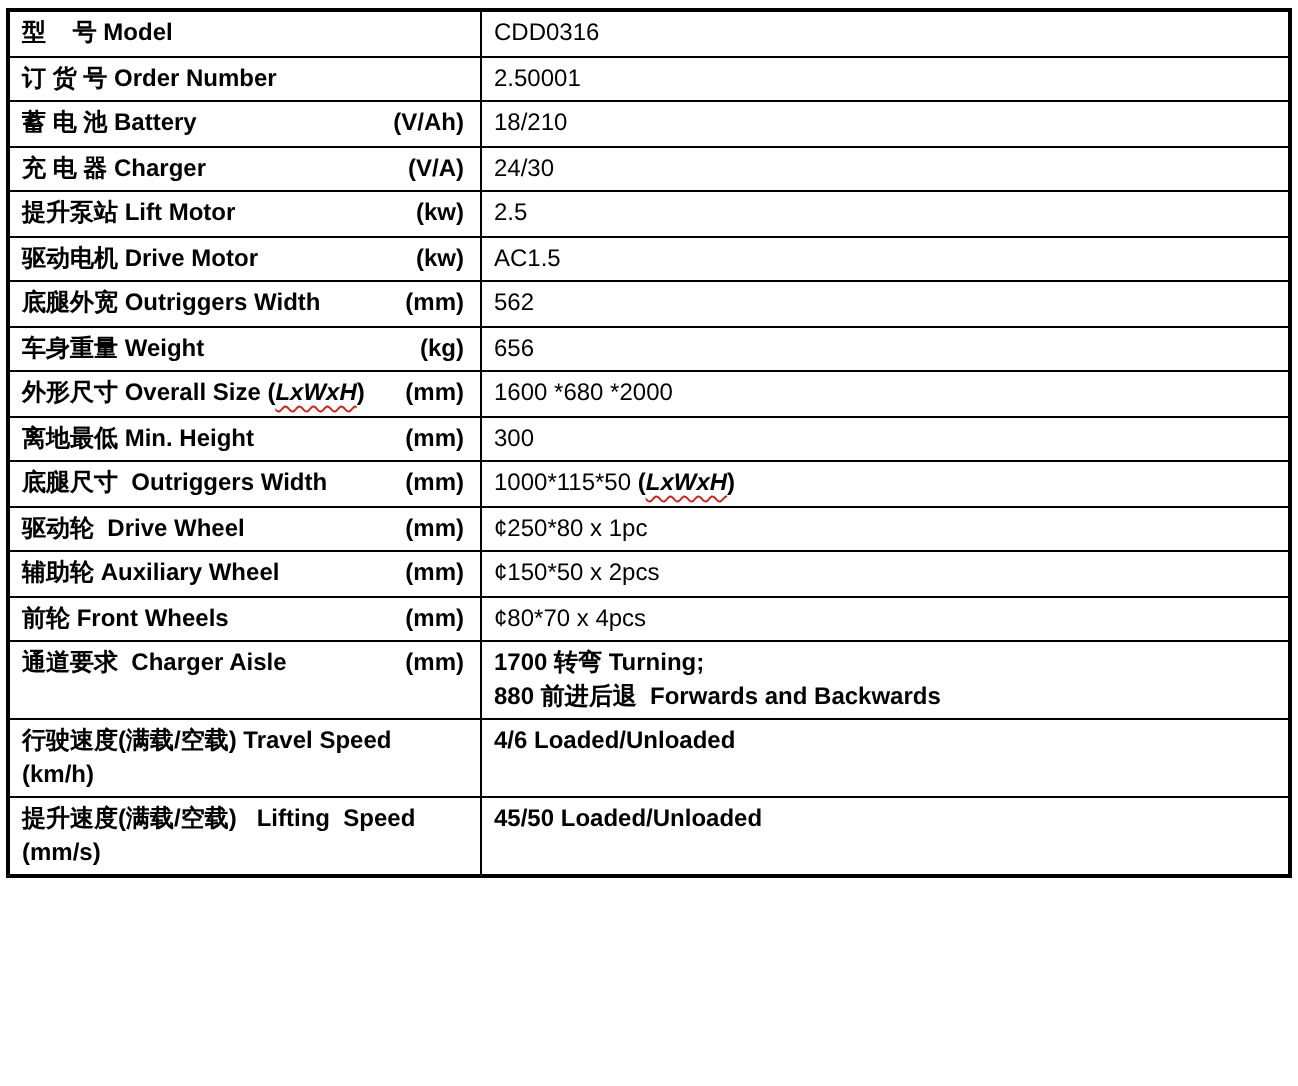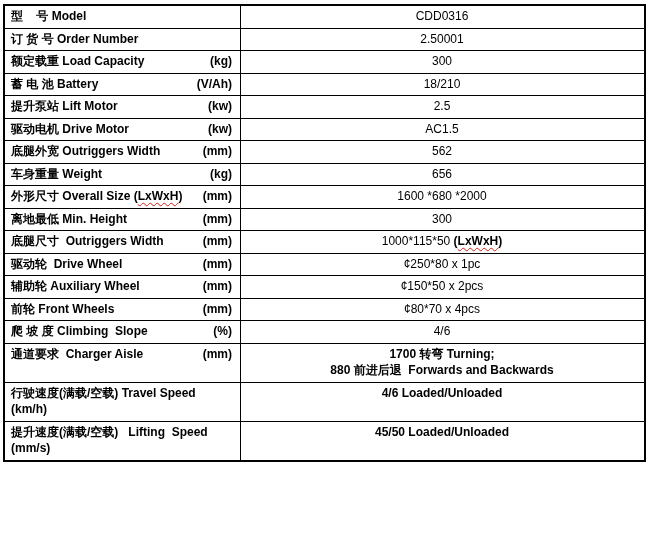--- a/index.html
+++ b/index.html
@@ -39,30 +39,30 @@
       display: flex;
       justify-content: space-between;
       align-items: flex-start;
       gap: 4px;
     }
     .lbl { white-space: pre-wrap; }
     .unit { white-space: nowrap; padding-right: 1px; }
     td.value-cell {
       font-weight: normal;
       white-space: pre-wrap;
-      text-align: center;
     }
     td.value-cell.bold { font-weight: bold; margin-top: 44px; }
     .b { font-weight: bold; }
     .wavy {
       text-decoration: underline;
       text-decoration-style: wavy;
       text-decoration-color: #cf2015;
       text-decoration-thickness: 1px;
       text-underline-offset: 2px;
+      font-style: italic;
     }
   </style>
 </head>
 <body>
 
 <div class="sheet">
   <table class="spec-table">
     <tbody>
         <tr>
           <td class="label-cell">
@@ -76,38 +76,38 @@
           <td class="label-cell">
             <div class="label-flex">
               <span class="lbl">订 货 号 Order Number</span>
             </div>
           </td>
           <td class="value-cell">2.50001</td>
         </tr>
         <tr>
           <td class="label-cell">
             <div class="label-flex">
-              <span class="lbl">额定载重 Load Capacity</span>
-              <span class="unit">(kg)</span>
-            </div>
-          </td>
-          <td class="value-cell">300</td>
-        </tr>
-        <tr>
-          <td class="label-cell">
-            <div class="label-flex">
               <span class="lbl">蓄 电 池 Battery</span>
               <span class="unit">(V/Ah)</span>
             </div>
           </td>
           <td class="value-cell">18/210</td>
         </tr>
         <tr>
           <td class="label-cell">
             <div class="label-flex">
+              <span class="lbl">充 电 器 Charger</span>
+              <span class="unit">(V/A)</span>
+            </div>
+          </td>
+          <td class="value-cell">24/30</td>
+        </tr>
+        <tr>
+          <td class="label-cell">
+            <div class="label-flex">
               <span class="lbl">提升泵站 Lift Motor</span>
               <span class="unit">(kw)</span>
             </div>
           </td>
           <td class="value-cell">2.5</td>
         </tr>
         <tr>
           <td class="label-cell">
             <div class="label-flex">
               <span class="lbl">驱动电机 Drive Motor</span>
@@ -180,29 +180,20 @@
           <td class="value-cell">¢150*50 x 2pcs</td>
         </tr>
         <tr>
           <td class="label-cell">
             <div class="label-flex">
               <span class="lbl">前轮 Front Wheels</span>
               <span class="unit">(mm)</span>
             </div>
           </td>
           <td class="value-cell">¢80*70 x 4pcs</td>
-        </tr>
-        <tr>
-          <td class="label-cell">
-            <div class="label-flex">
-              <span class="lbl">爬 坡 度 Climbing  Slope</span>
-              <span class="unit">(%)</span>
-            </div>
-          </td>
-          <td class="value-cell">4/6</td>
         </tr>
         <tr>
           <td class="label-cell">
             <div class="label-flex">
               <span class="lbl">通道要求  Charger Aisle</span>
               <span class="unit">(mm)</span>
             </div>
           </td>
           <td class="value-cell bold">1700 转弯 Turning;
 880 前进后退  Forwards and Backwards</td>

